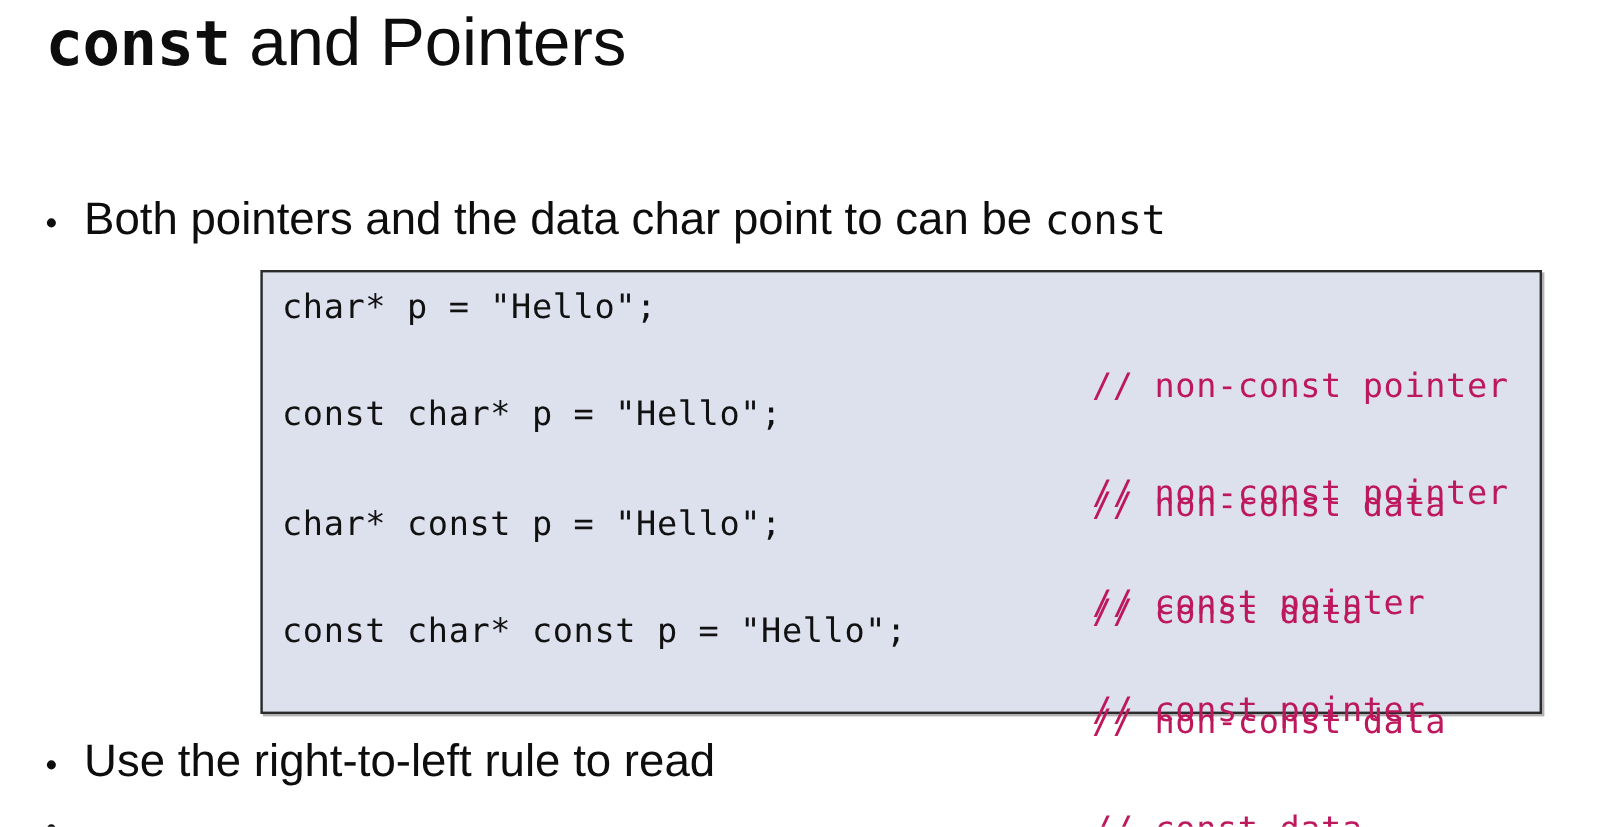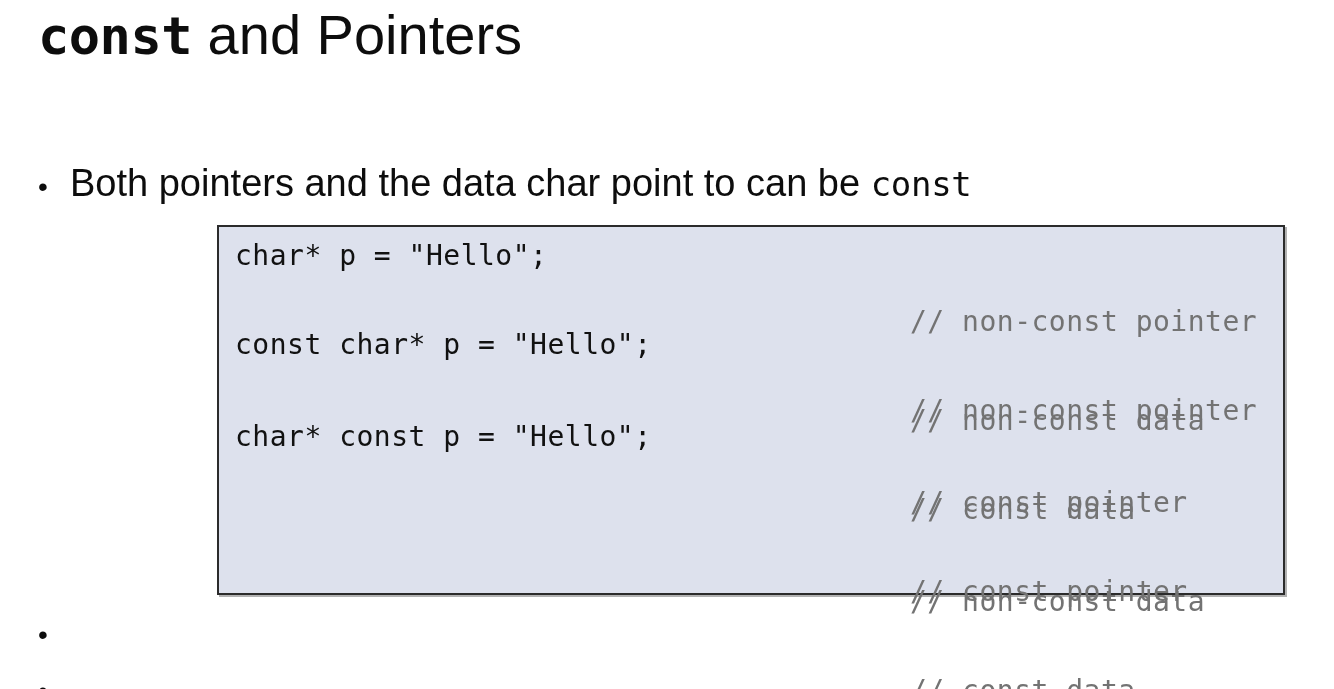--- a/index.html
+++ b/index.html
@@ -110,21 +110,21 @@
     white-space: pre;
   }
   .code-comments {
     position: absolute;
     left: 691px;
     top: 6px;
     font-family: "DejaVu Sans Mono", "Liberation Mono", monospace;
     font-size: 28px;
     line-height: 33px;
     letter-spacing: 0.5px;
-    color: #737373;
+    color: #be185d;
     white-space: pre;
   }
   .code-comments .cline { display: block; }
 </style>
 </head>
 <body>
 
 <div class="slide-title">
   <span class="mono">const</span><span class="sans"> and Pointers</span>
 </div>
@@ -155,29 +155,31 @@
 
     <div class="code-row r2">
       <div class="code-stmt">char* const p = "Hello";</div>
       <div class="code-comments">
         <span class="cline">// const pointer</span>
         <span class="cline">// non-const data</span>
       </div>
     </div>
 
     <div class="code-row r3">
+      <div class="code-stmt">const char* const p = "Hello";</div>
       <div class="code-comments">
         <span class="cline">// const pointer</span>
         <span class="cline">// const data</span>
       </div>
     </div>
 
   </div>
 </div>
 
 <div class="bullet" id="bullet-2">
   <span class="marker">•</span>
+  <span class="btext">Use the right-to-left rule to read</span>
 </div>
 
 <div class="bullet" id="bullet-3">
   <span class="marker">•</span>
   <span class="btext"></span>
 </div>
 
 </body></html>

